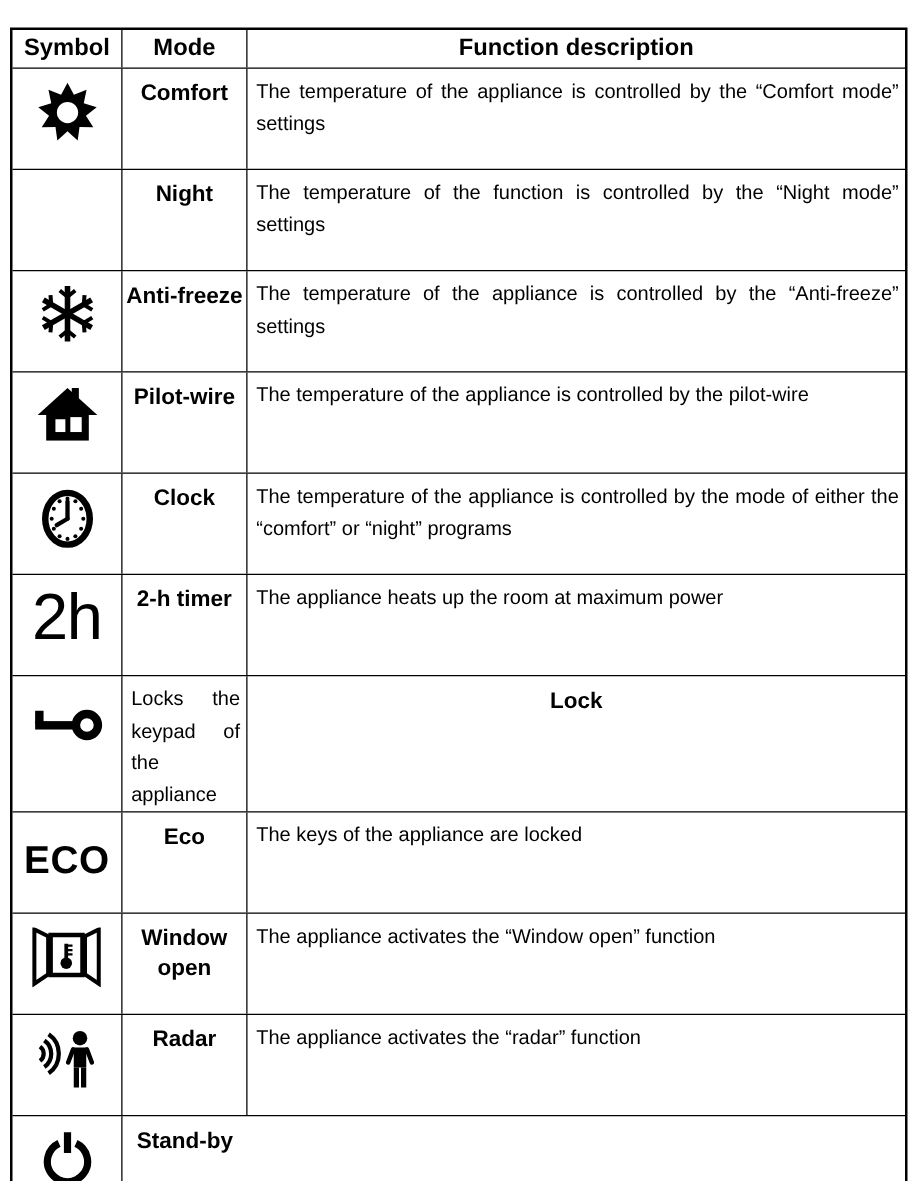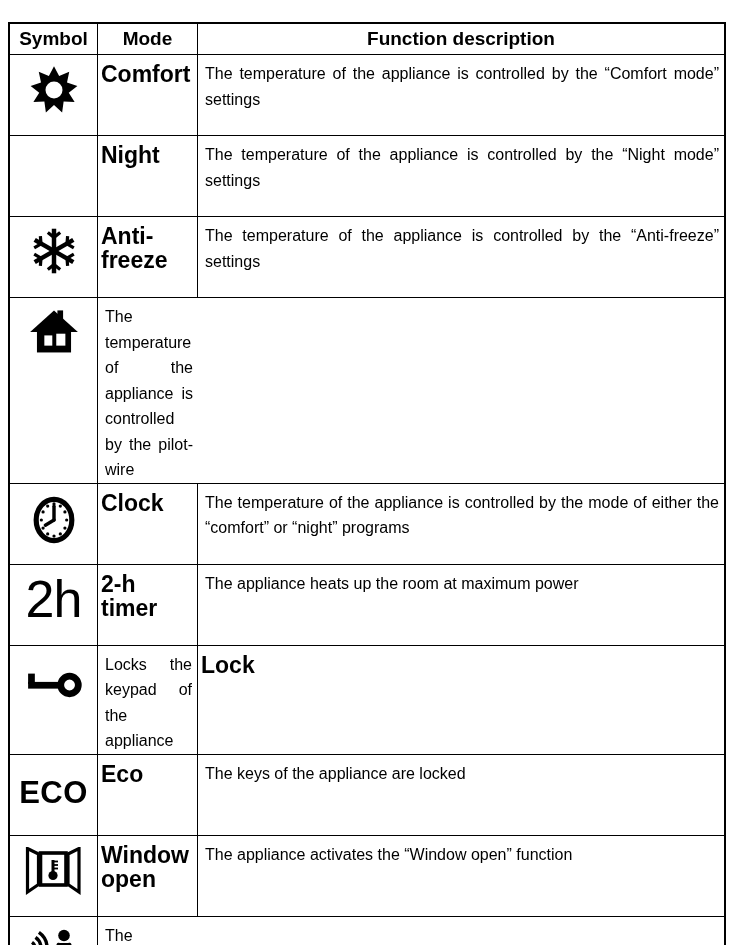--- a/index.html
+++ b/index.html
@@ -24,21 +24,21 @@
   .cell:last-child{border-right:none;}
   .hcell{
     display:flex;align-items:center;justify-content:center;
     font-weight:bold;font-size:19px;padding:3px 0;
   }
   .symbol-cell{
     display:flex;justify-content:center;align-items:flex-start;
     padding-top:8px;
   }
   .mode-cell{
-    font-weight:bold;font-size:23px;line-height:24px;
+    text-align:center;font-weight:bold;font-size:18px;line-height:24px;
     padding:7px 3px 0 3px;
   }
   .desc-cell{
     font-size:16px;line-height:25.5px;
     padding:6px 5px 0 7px;
     text-align:justify;
   }
   
   .symbol-cell svg{fill:#000;stroke:none;}
   svg[data-icon="sun-icon"]{width:50px;height:50px;margin-top:2px;}
@@ -75,21 +75,21 @@
     <div class="cell desc-cell">The temperature of the appliance is controlled by the “Comfort mode” settings</div>
   </div>
 
   <div class="row">
     <div class="cell symbol-cell">
             <svg data-icon="moon-icon" viewBox="0 0 36 40" xmlns="http://www.w3.org/2000/svg">
     <path d="M 24 2.5 A 17.5 17.5 0 1 0 24 37.5 A 14 14 0 1 1 24 2.5 Z"></path>
   </svg>
           </div>
     <div class="cell mode-cell">Night</div>
-    <div class="cell desc-cell">The temperature of the appliance is controlled by the “Night mode” settings</div>
+    <div class="cell desc-cell">The temperature of the function is controlled by the “Night mode” settings</div>
   </div>
 
   <div class="row">
     <div class="cell symbol-cell">
             <svg data-icon="snowflake-icon" viewBox="0 0 40 42" xmlns="http://www.w3.org/2000/svg">
     <g stroke="#000" stroke-width="3.6" fill="none">
       <line x1="20" y1="3" x2="20" y2="39"></line>
       <line x1="4.4" y1="12" x2="35.6" y2="30"></line>
       <line x1="4.4" y1="30" x2="35.6" y2="12"></line>
     </g>
@@ -110,20 +110,21 @@
   <div class="row">
     <div class="cell symbol-cell">
             <svg data-icon="house-icon" viewBox="0 0 44 40" xmlns="http://www.w3.org/2000/svg">
     <rect x="25" y="1" width="5" height="10"></rect>
     <polygon points="22,1 1,20 43,20"></polygon>
     <rect x="7" y="17" width="30" height="21"></rect>
     <rect x="13.5" y="23" width="7" height="9" fill="#fff"></rect>
     <rect x="24" y="21.5" width="8" height="10.5" fill="#fff"></rect>
   </svg>
           </div>
+    <div class="cell mode-cell">Pilot-wire</div>
     <div class="cell desc-cell">The temperature of the appliance is controlled by the pilot-wire</div>
   </div>
 
   <div class="row">
     <div class="cell symbol-cell">
             <svg data-icon="clock-icon" viewBox="0 0 40 44" xmlns="http://www.w3.org/2000/svg">
     <ellipse cx="20" cy="22" rx="15.5" ry="18" fill="none" stroke="#000" stroke-width="4.5"></ellipse>
     <g fill="#000">
       <circle cx="20" cy="8" r="1.4"></circle>
                 <circle cx="25.5" cy="9.9" r="1.4"></circle>
@@ -206,20 +207,21 @@
     <circle cx="38" cy="7.5" r="5.8"></circle>
     <rect x="33" y="15" width="10" height="16"></rect>
     <g stroke="#000" stroke-width="3.6" stroke-linecap="round">
       <line x1="32.5" y1="16.5" x2="28.5" y2="27"></line>
       <line x1="43.5" y1="16.5" x2="47.5" y2="27"></line>
     </g>
     <rect x="33" y="31" width="4.2" height="16"></rect>
     <rect x="38.8" y="31" width="4.2" height="16"></rect>
   </svg>
           </div>
+    <div class="cell mode-cell">Radar</div>
     <div class="cell desc-cell">The appliance activates the “radar” function</div>
   </div>
 
   <div class="row">
     <div class="cell symbol-cell">
             <svg data-icon="standby-icon" viewBox="0 0 40 40" xmlns="http://www.w3.org/2000/svg">
     <path d="M 25.9 9.3 A 14 14 0 1 1 14.1 9.3" fill="none" stroke="#000" stroke-width="5"></path>
     <line x1="20" y1="1.5" x2="20" y2="16" stroke="#000" stroke-width="5"></line>
   </svg>
           </div>

